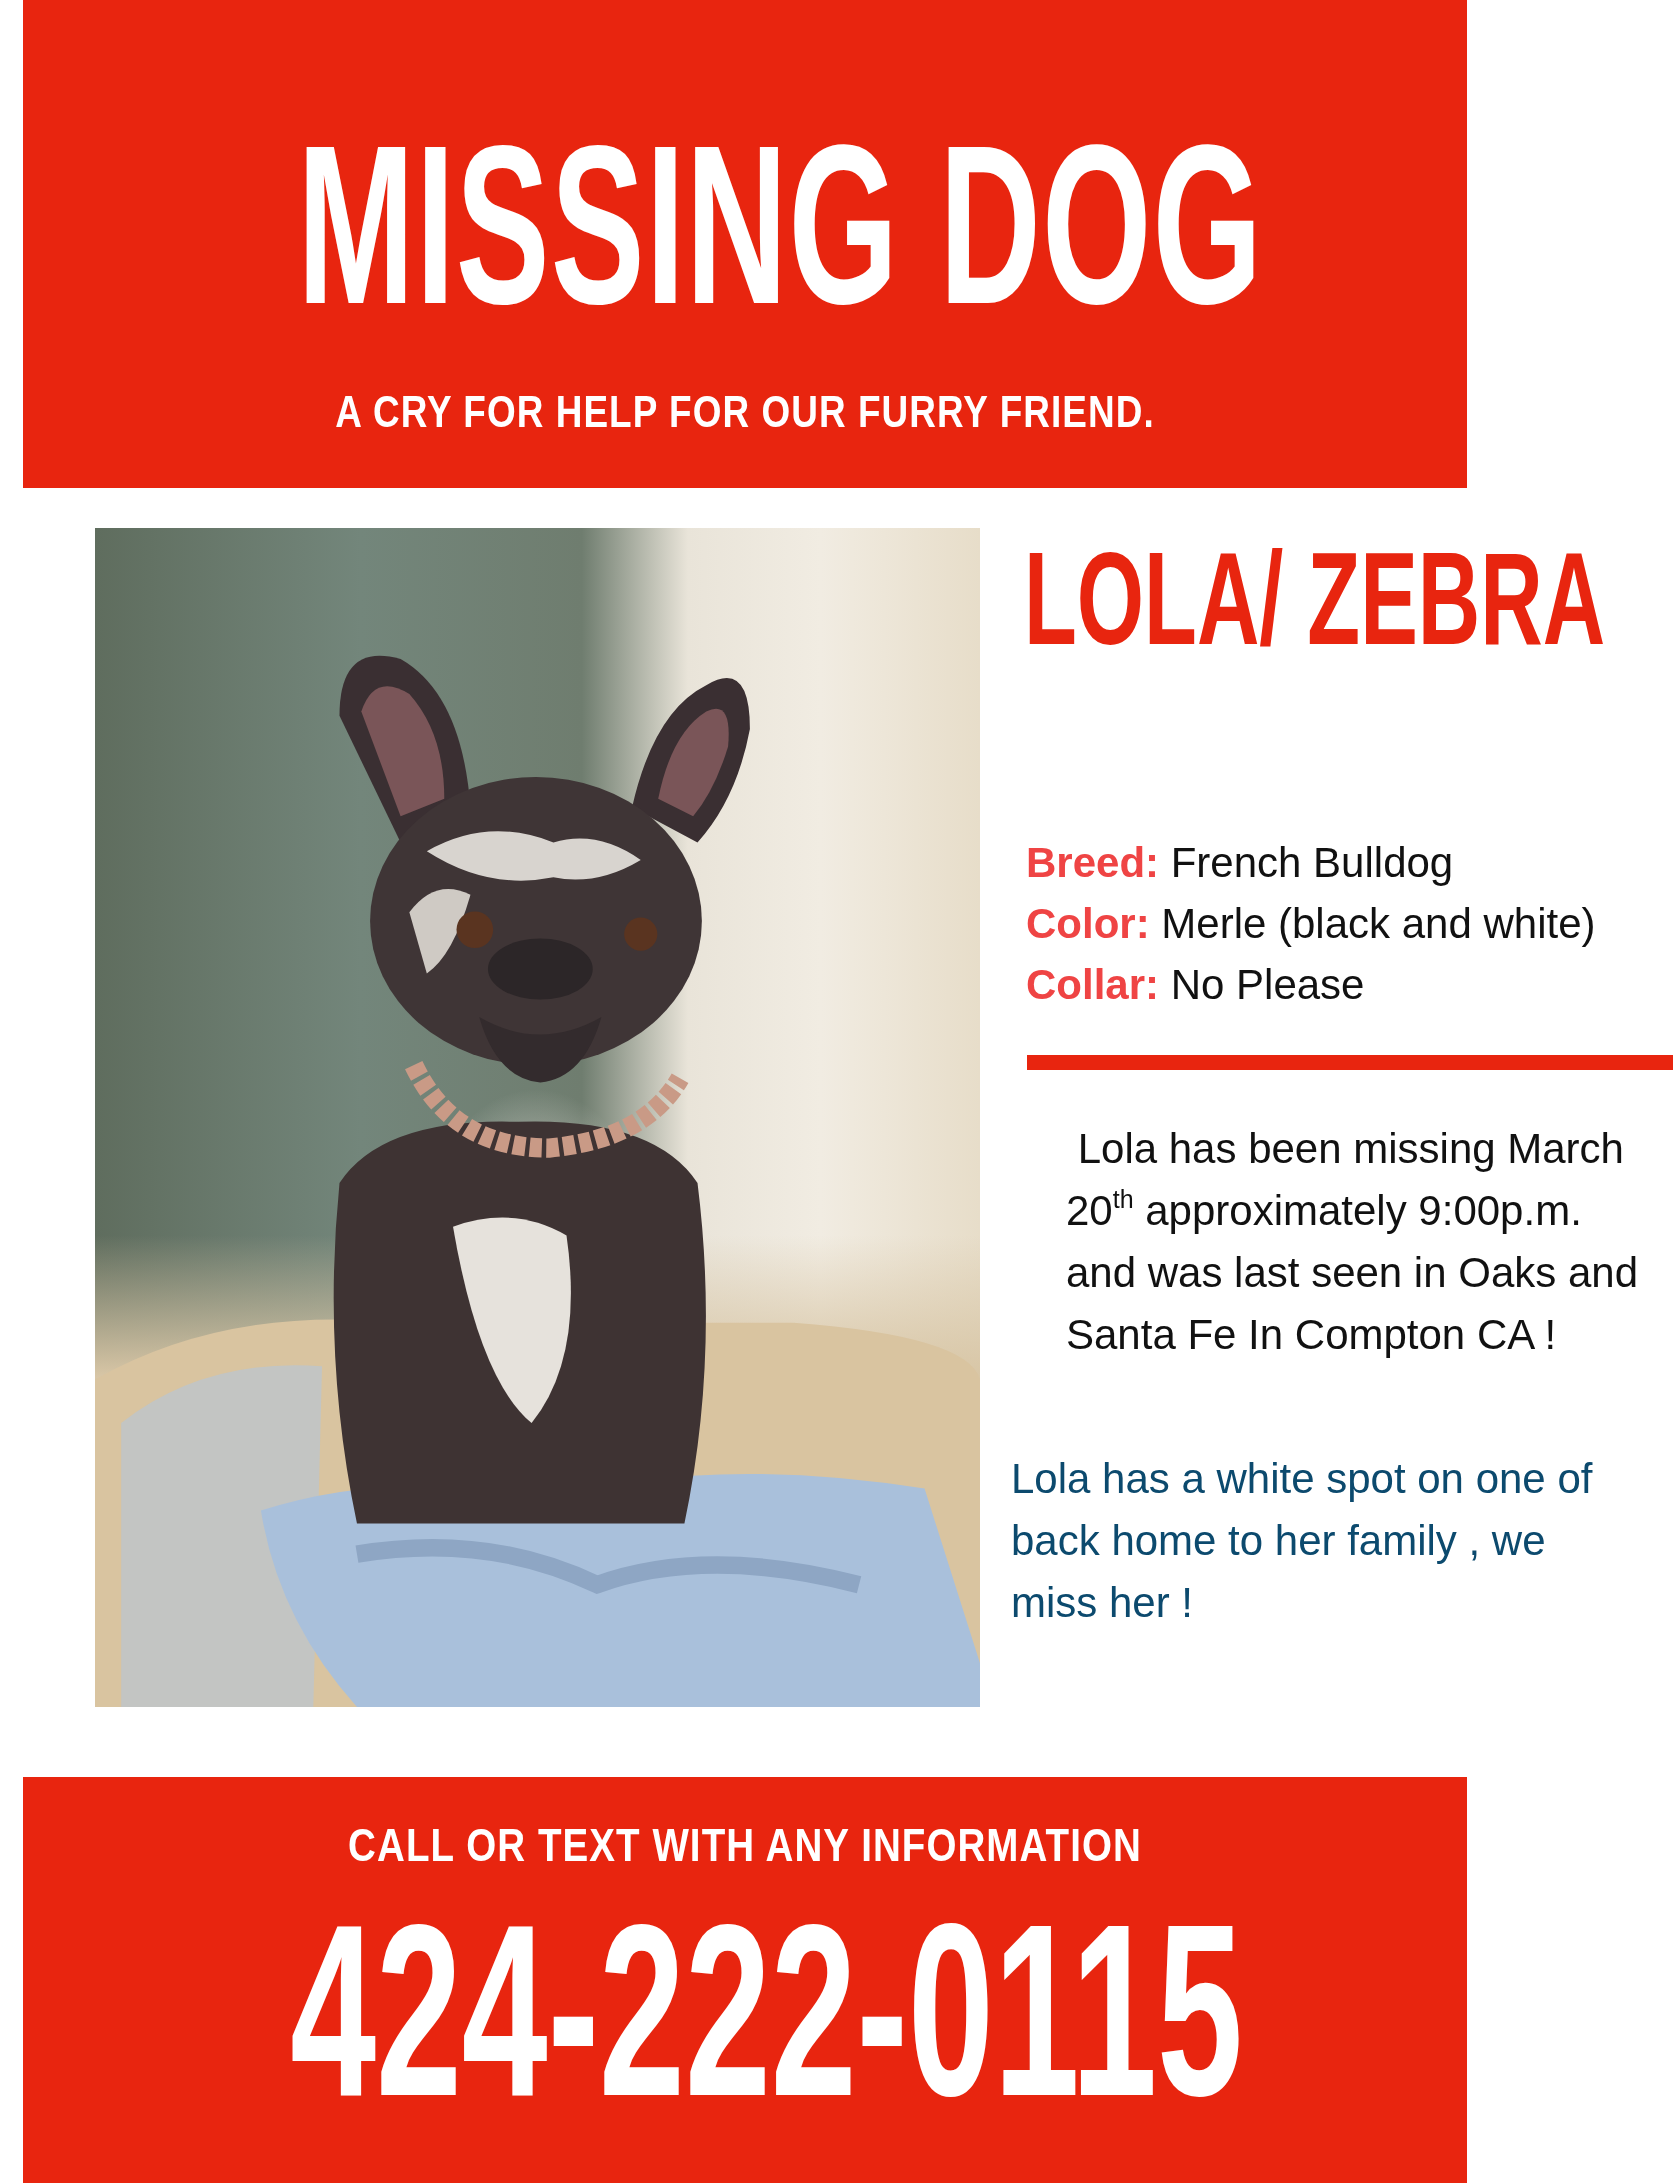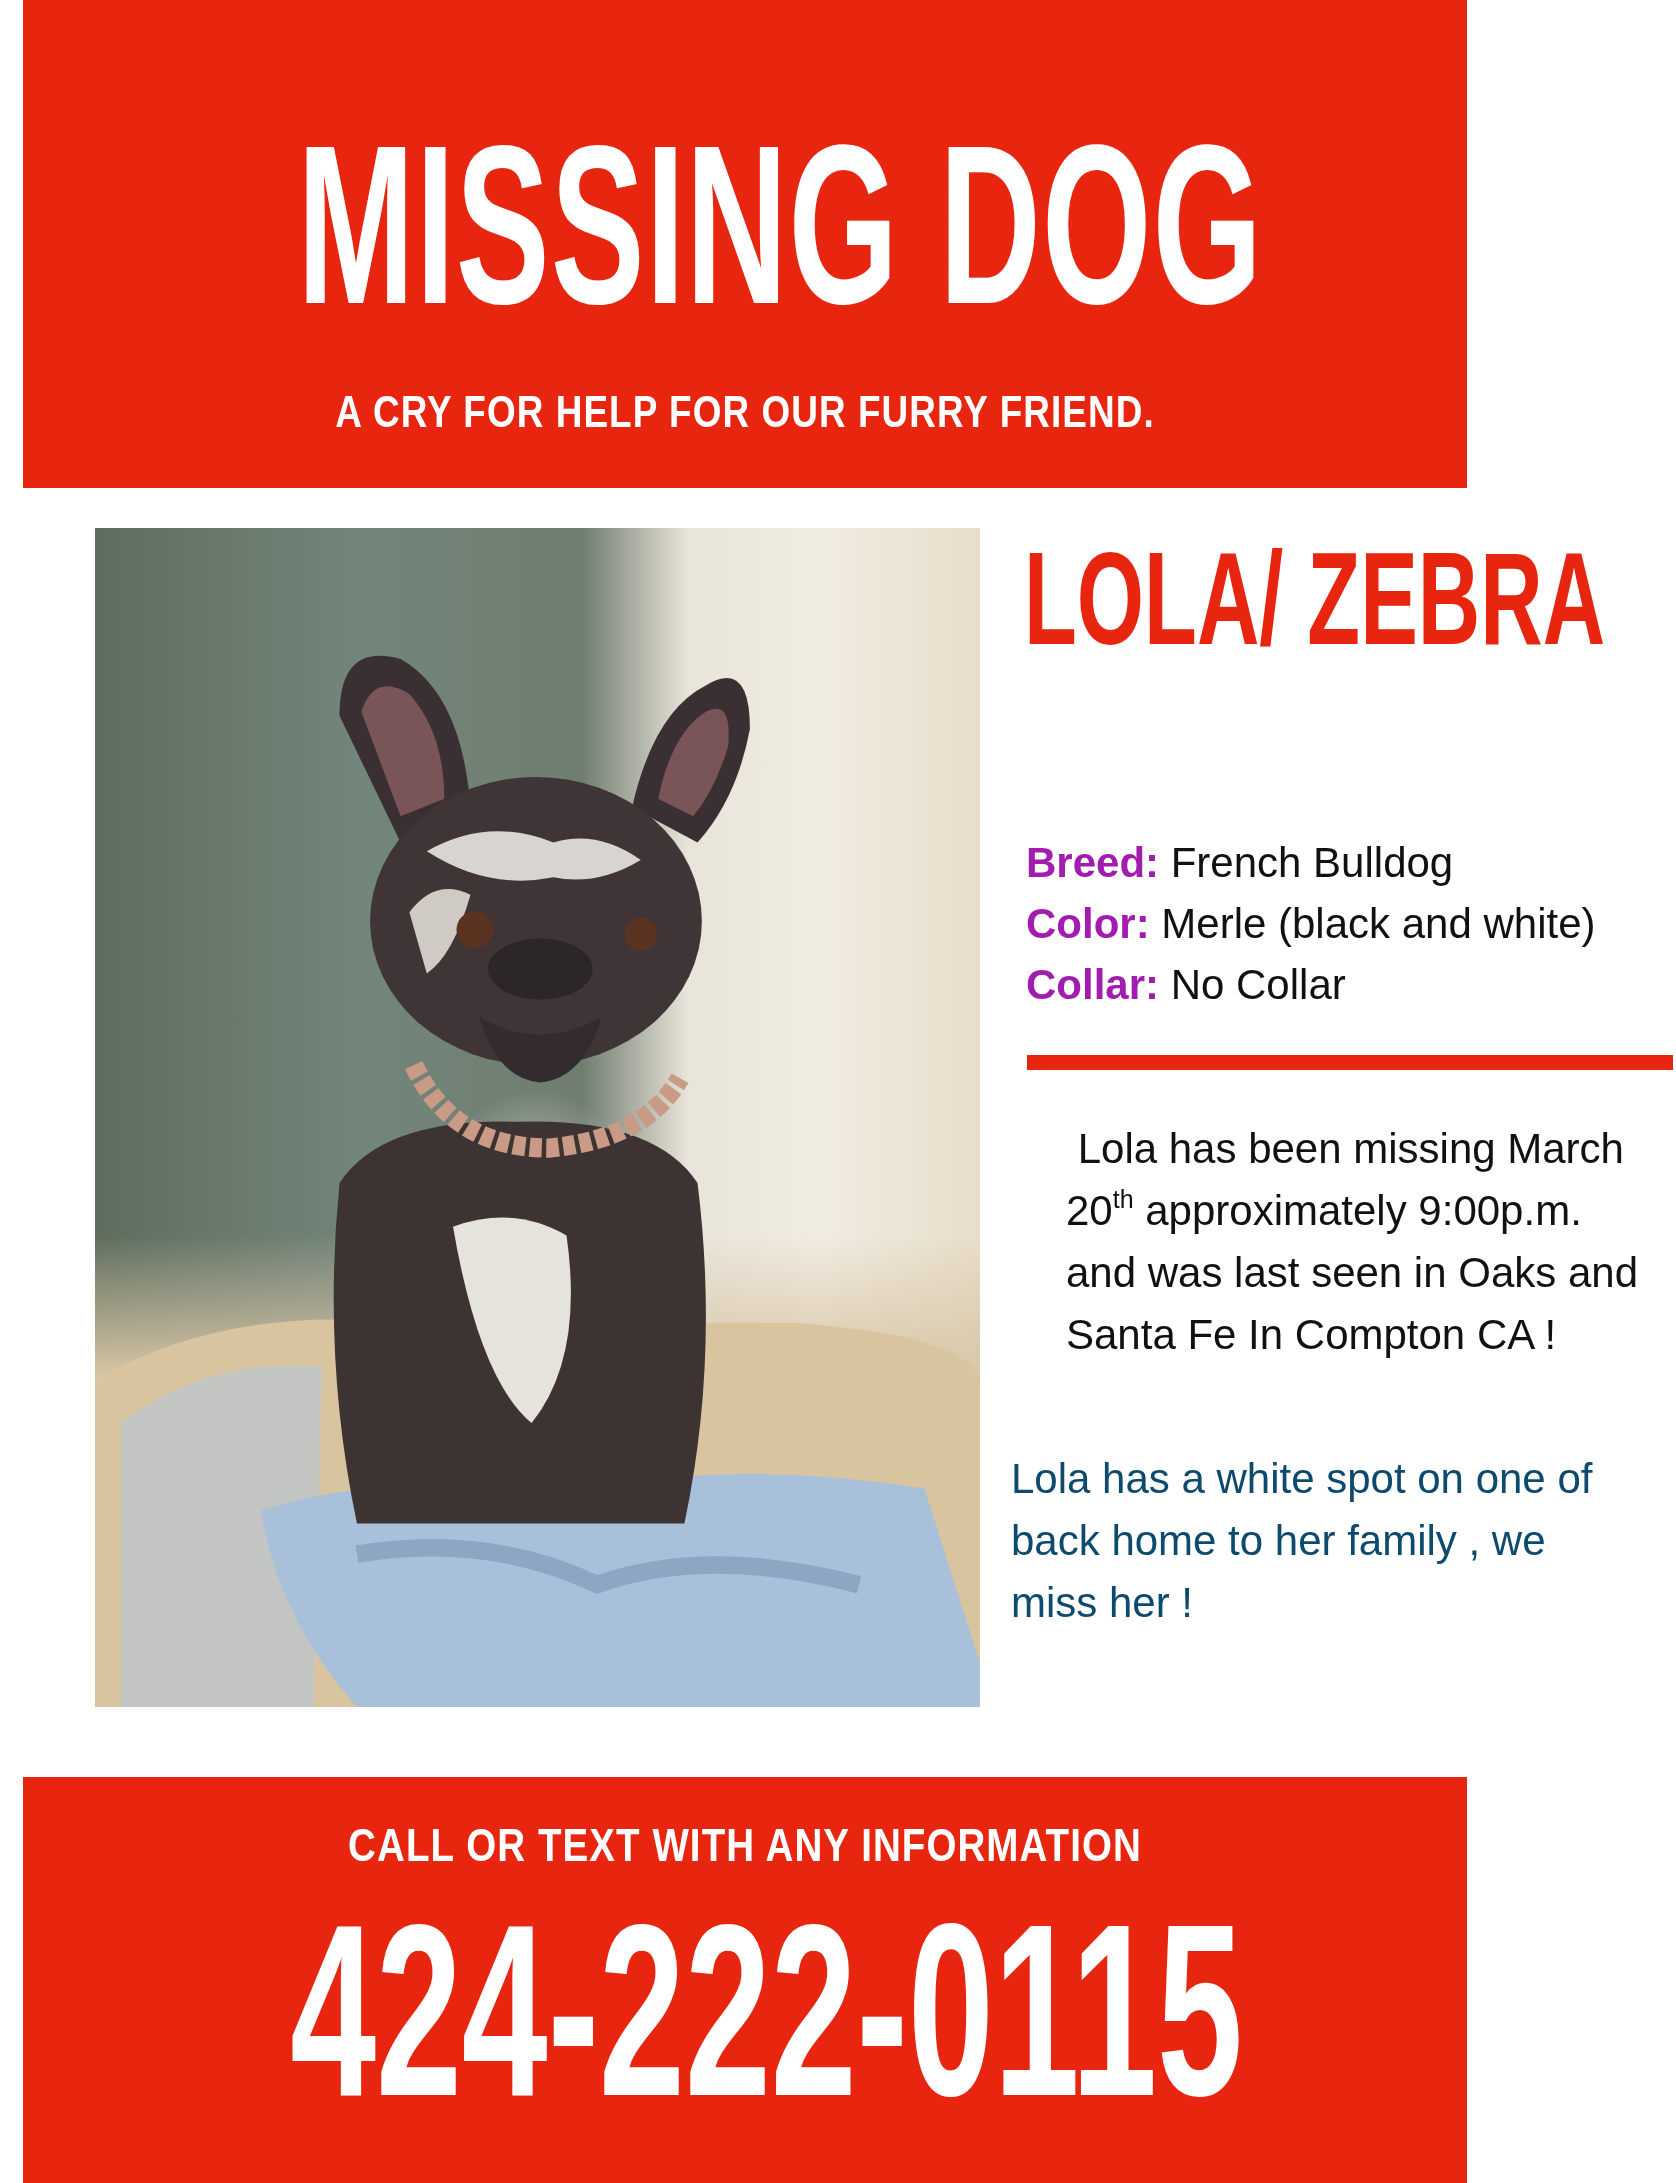--- a/index.html
+++ b/index.html
@@ -38,21 +38,21 @@
 
     .name-title {
       position: absolute; left: 1024px; top: 533px;
       color: #e8250f; font-weight: 700; font-size: 131px; line-height: 1;
       transform: scaleX(0.66); transform-origin: left top; white-space: nowrap;
     }
 
     .details { position: absolute; left: 1026px; top: 832px; font-size: 42px; line-height: 61px; color: #111111;
                font-family: "Liberation Sans", sans-serif; }
     .details .row { white-space: nowrap; }
-    .details .label { color: #a21caf; font-weight: 700; }
+    .details .label { color: #ef4444; font-weight: 700; }
 
     .divider { position: absolute; left: 1027px; top: 1055px; width: 646px; height: 15px; background: #e8250f; }
 
     .para1 { position: absolute; left: 1026px; top: 1118px; width: 646px; font-size: 42px; line-height: 62px; color: #111111; margin-left: 40px; }
     .para2 { position: absolute; left: 1011px; top: 1448px; width: 664px; font-size: 42px; line-height: 62px; color: #0c4a6e; }
     .para1 p, .para2 p { margin: 0; white-space: nowrap; }
     sup { font-size: 25px; line-height: 0; vertical-align: 17.5px; }
 
     .cta {
       position: absolute; left: 0; right: 0; top: 44px;
@@ -107,21 +107,21 @@
 <div class="name-title">LOLA/ ZEBRA</div>
 
 <div class="details">
   <div class="row">
     <span class="label">Breed:</span><span> French Bulldog</span>
   </div>
   <div class="row">
     <span class="label">Color:</span><span> Merle (black and white)</span>
   </div>
   <div class="row">
-    <span class="label">Collar:</span><span> No Collar</span>
+    <span class="label">Collar:</span><span> No Please</span>
   </div>
 </div>
 
 <div class="divider"></div>
 
 <div class="para1">
   <p style="white-space:pre"> Lola has been missing March</p>
   <p><span>20</span><sup>th</sup><span style="white-space:pre"> approximately 9:00p.m.</span></p>
   <p>and was last seen in Oaks and</p>
   <p>Santa Fe In Compton CA !</p>

